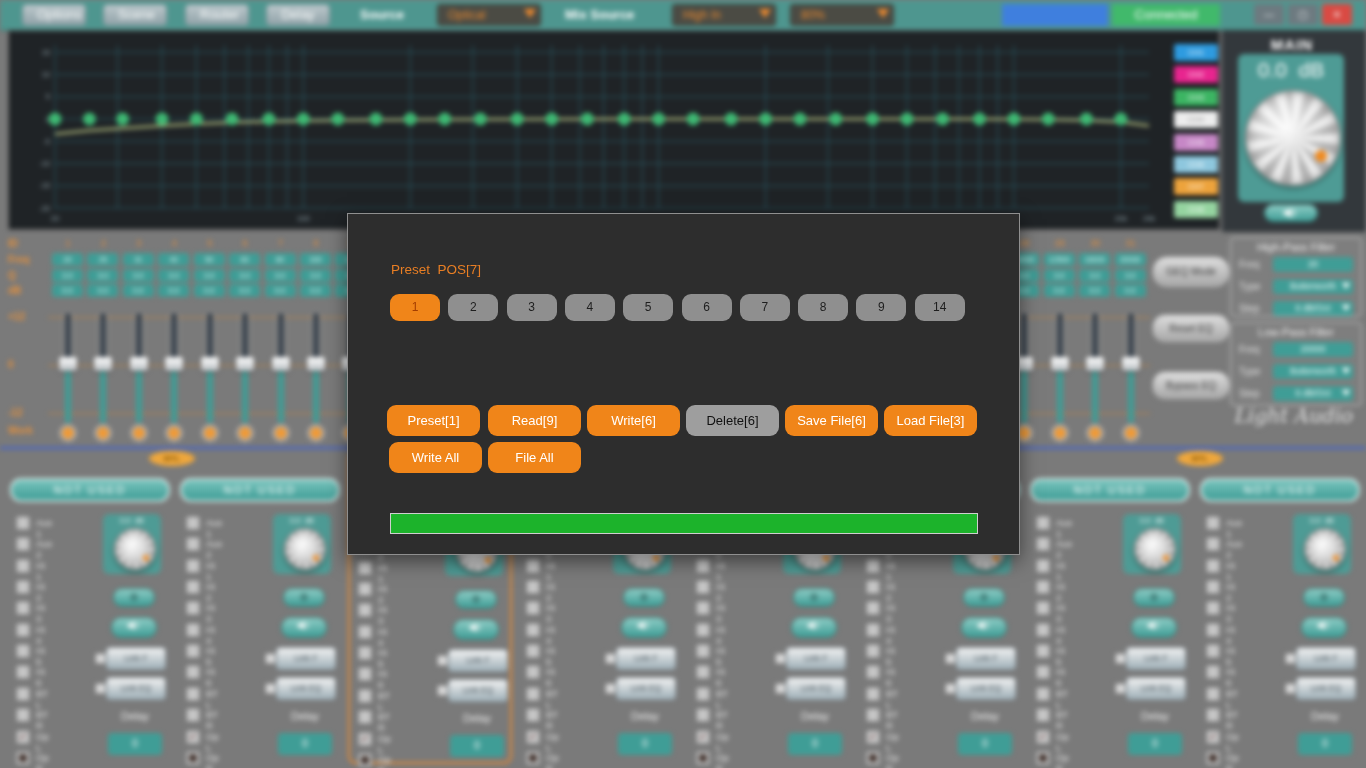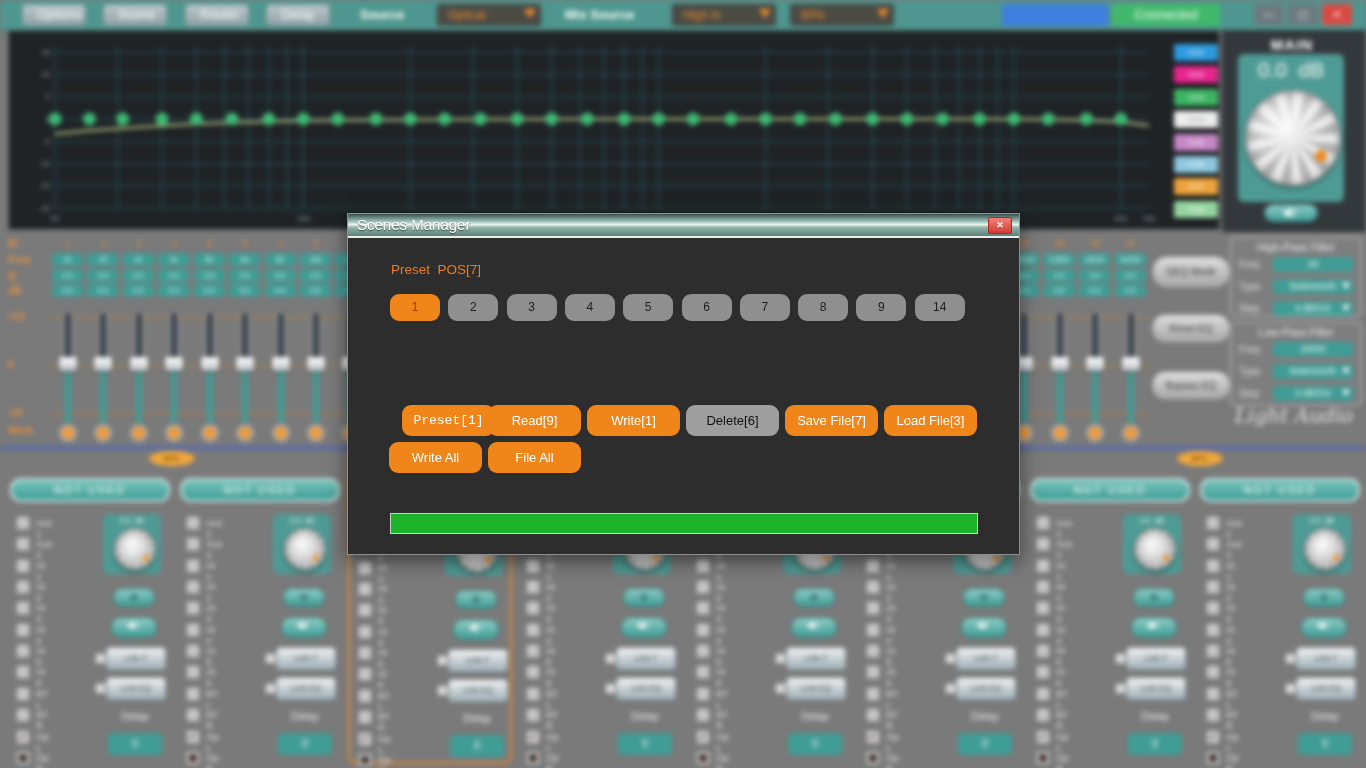--- a/index.html
+++ b/index.html
@@ -1222,43 +1222,39 @@
             <span class="link-cb"></span>
             <span class="link-label">Link EQ</span>
           </div>
           <div class="delay-label">Delay</div>
           <div class="delay-box">0</div>
         </div>
       </div>
   </div>
 
   <div id="dialog">
-    <div id="dlg-title">
-      <span id="dlg-title-text">Scenes Manager</span>
-      <span id="dlg-close">✕</span>
-    </div>
     <div id="dlg-caption">Preset  POS[7]</div>
     <div id="preset-row">
         <div class="preset-btn sel" style="left: 42px;">1</div>
         <div class="preset-btn" style="left: 100.3px;">2</div>
         <div class="preset-btn" style="left: 158.6px;">3</div>
         <div class="preset-btn" style="left: 216.9px;">4</div>
         <div class="preset-btn" style="left: 275.2px;">5</div>
         <div class="preset-btn" style="left: 333.5px;">6</div>
         <div class="preset-btn" style="left: 391.8px;">7</div>
         <div class="preset-btn" style="left: 450.1px;">8</div>
         <div class="preset-btn" style="left: 508.4px;">9</div>
         <div class="preset-btn" style="left: 566.7px;">14</div>
       </div>
     <div id="action-row">
-        <div class="act-btn" style="left: 54px; top: 191px; font-family: Liberation Mono, monospace;">Preset[1]</div>
+        <div class="act-btn" style="left: 39px; top: 191px;">Preset[1]</div>
         <div class="act-btn" style="left: 140px; top: 191px;">Read[9]</div>
-        <div class="act-btn" style="left: 239px; top: 191px;">Write[1]</div>
+        <div class="act-btn" style="left: 239px; top: 191px;">Write[6]</div>
         <div class="act-btn gray" style="left: 338px; top: 191px;">Delete[6]</div>
-        <div class="act-btn" style="left: 437px; top: 191px;">Save File[7]</div>
+        <div class="act-btn" style="left: 437px; top: 191px;">Save File[6]</div>
         <div class="act-btn" style="left: 536px; top: 191px;">Load File[3]</div>
         <div class="act-btn" style="left: 41px; top: 228px;">Write All</div>
         <div class="act-btn" style="left: 140px; top: 228px;">File All</div>
       </div>
     <div id="dlg-progress">
       <div id="progress-fill" style="width: 100%;"></div>
     </div>
   </div>
 </div>
 

